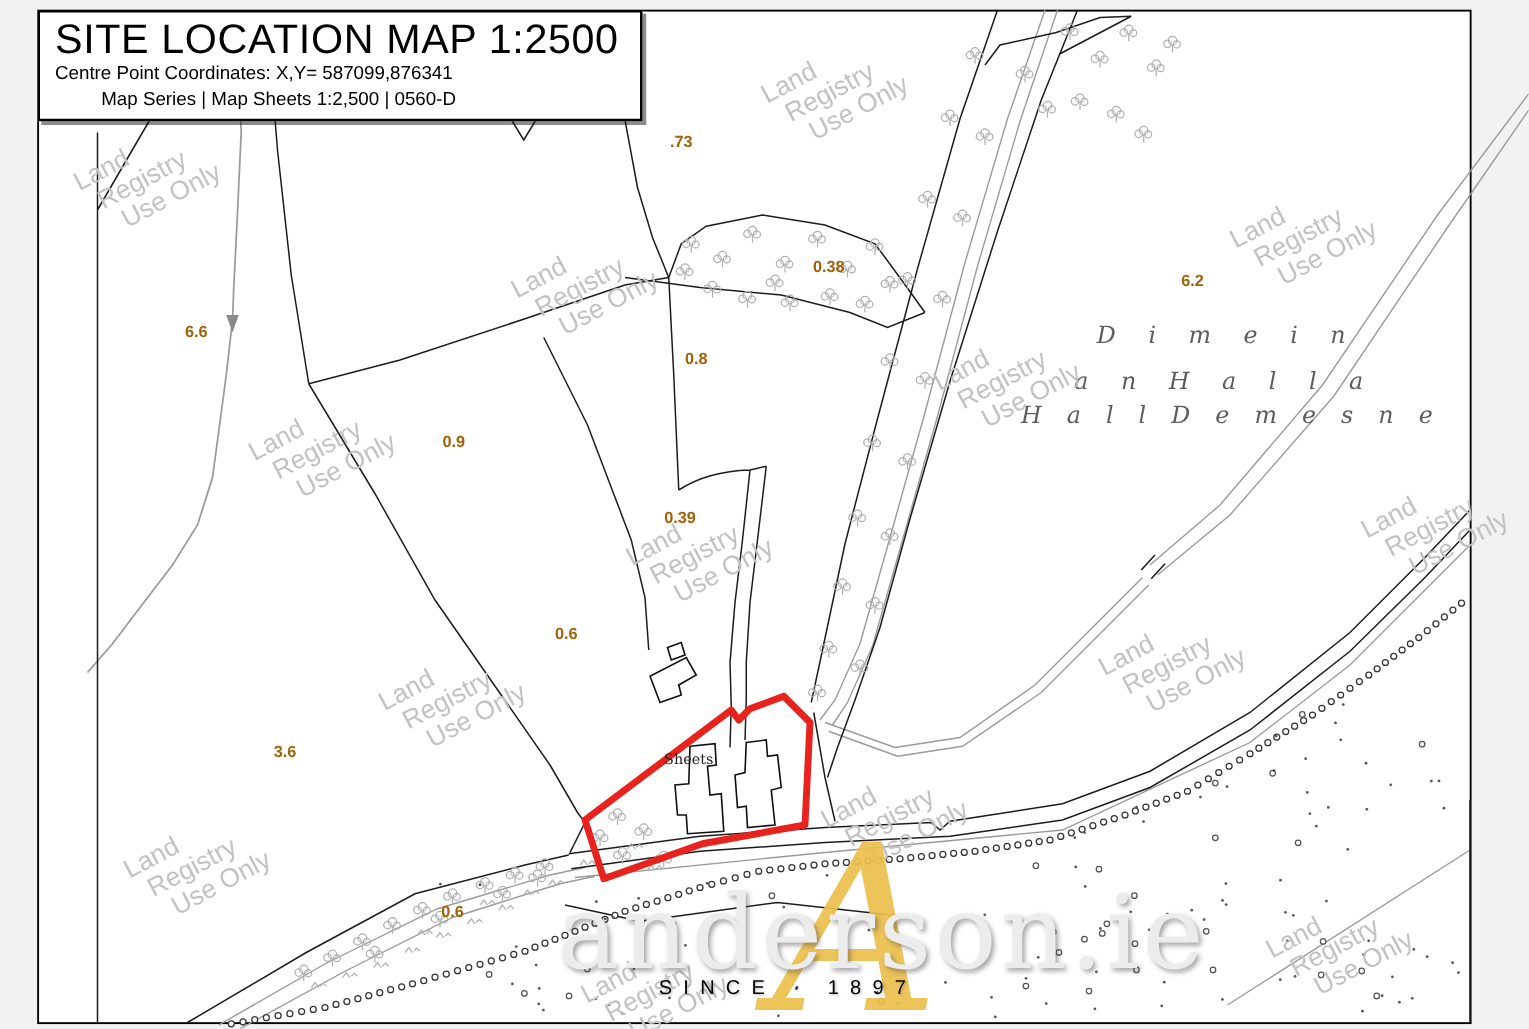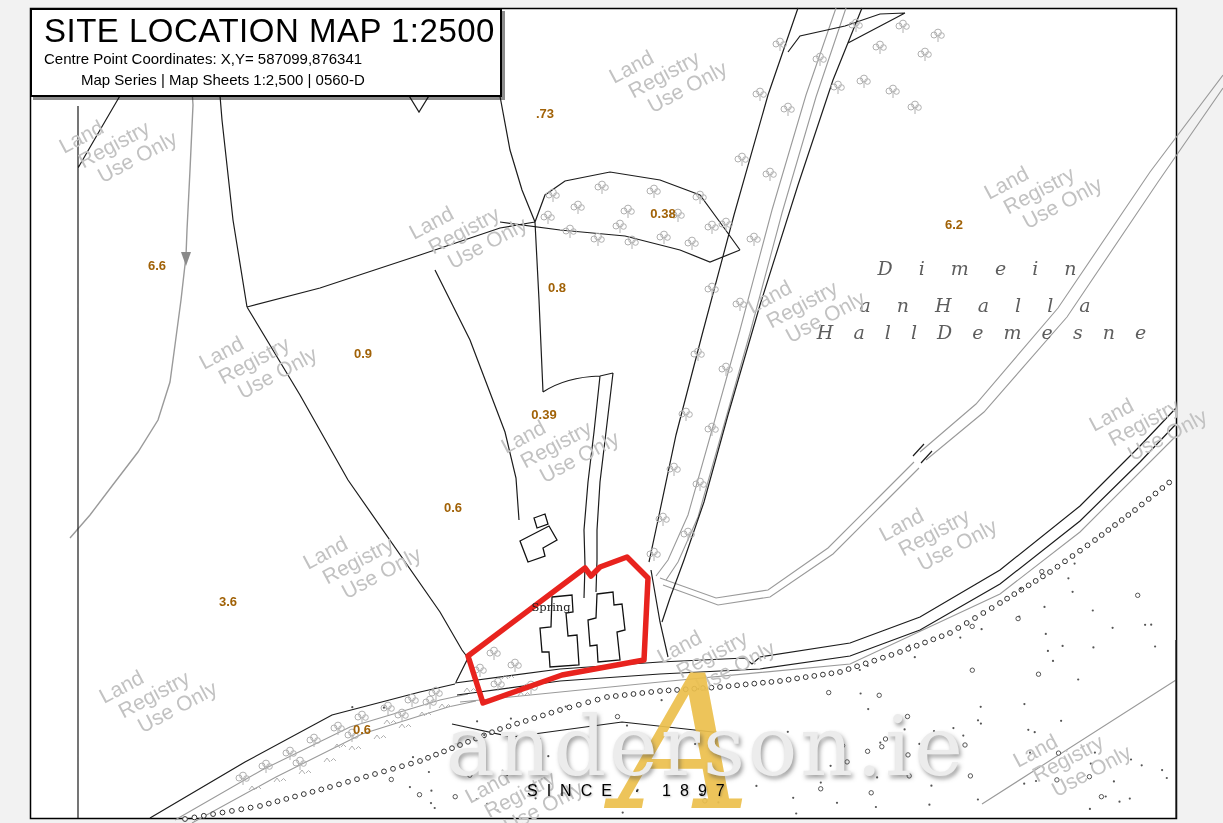--- a/index.html
+++ b/index.html
@@ -1,20 +1,20 @@
 <!DOCTYPE html>
 <html><head>
 <meta charset="utf-8">
 <style>
   html,body{margin:0;padding:0;background:#e9e9e9;font-family:"Liberation Sans",sans-serif;}
   .stage{position:relative;width:1223px;height:823px;background:#f2f2f2;overflow:hidden;}
   svg.map{position:absolute;left:0;top:0;z-index:1;}
   
   .title-block{position:absolute;left:30px;top:8px;width:452px;background:#fff;border:2px solid #000;
-    box-shadow:3px 3px 0 rgba(0,0,0,.45);padding:4px 4px 7px 12px;z-index:10;}
+    box-shadow:3px 3px 0 rgba(0,0,0,.45);padding:4px 16px 7px 12px;z-index:10;}
   .title-block .t1{font-size:33px;color:#000;letter-spacing:.5px;line-height:1.05;white-space:nowrap;}
   .title-block .t2{font-size:15px;color:#000;margin-top:1px;white-space:nowrap;}
   .title-block .t3{font-size:15px;color:#000;margin-top:4px;white-space:nowrap;margin-left:37px;}
   
   .plabel{position:absolute;transform:translate(-50%,-50%);font-size:13px;font-weight:bold;color:#a16207;z-index:4;white-space:nowrap;}
   .spring{position:absolute;transform:translate(-50%,-50%);font-family:"DejaVu Serif",serif;font-size:11.5px;color:#222;z-index:4;white-space:nowrap;}
   
   .townland{position:absolute;transform:translate(-50%,-50%);font-family:"DejaVu Serif",serif;font-style:italic;
     font-size:19px;letter-spacing:10px;color:#3a3a3a;opacity:.82;z-index:4;white-space:nowrap;}
   .townland.r3{letter-spacing:7px;}
@@ -447,21 +447,21 @@
   <div class="plabel" style="left:663px;top:213px">0.38</div>
   <div class="plabel" style="left:557px;top:287px">0.8</div>
   <div class="plabel" style="left:363px;top:353px">0.9</div>
   <div class="plabel" style="left:544px;top:414px">0.39</div>
   <div class="plabel" style="left:453px;top:507px">0.6</div>
   <div class="plabel" style="left:228px;top:601px">3.6</div>
   <div class="plabel" style="left:157px;top:265px">6.6</div>
   <div class="plabel" style="left:954px;top:224px">6.2</div>
   <div class="plabel" style="left:362px;top:729px">0.6</div>
 
-  <div class="spring" style="left:551px;top:607px">Spring</div>
+  <div class="spring" style="left:551px;top:607px">Sheets</div>
 
   <div class="townland" style="left:982px;top:268px">D i m e i n</div>
   <div class="townland r3" style="left:985px;top:332px">H a l l   D e m e s n e</div>
   <div class="townland" style="left:980px;top:305px">a n   H a l l a</div>
 
   <div id="wmLayer">
       <div class="wm" style="left: 118px; top: 142px;">
         <span>Land</span>
         <span>Registry</span>
         <span>Use Only</span>

